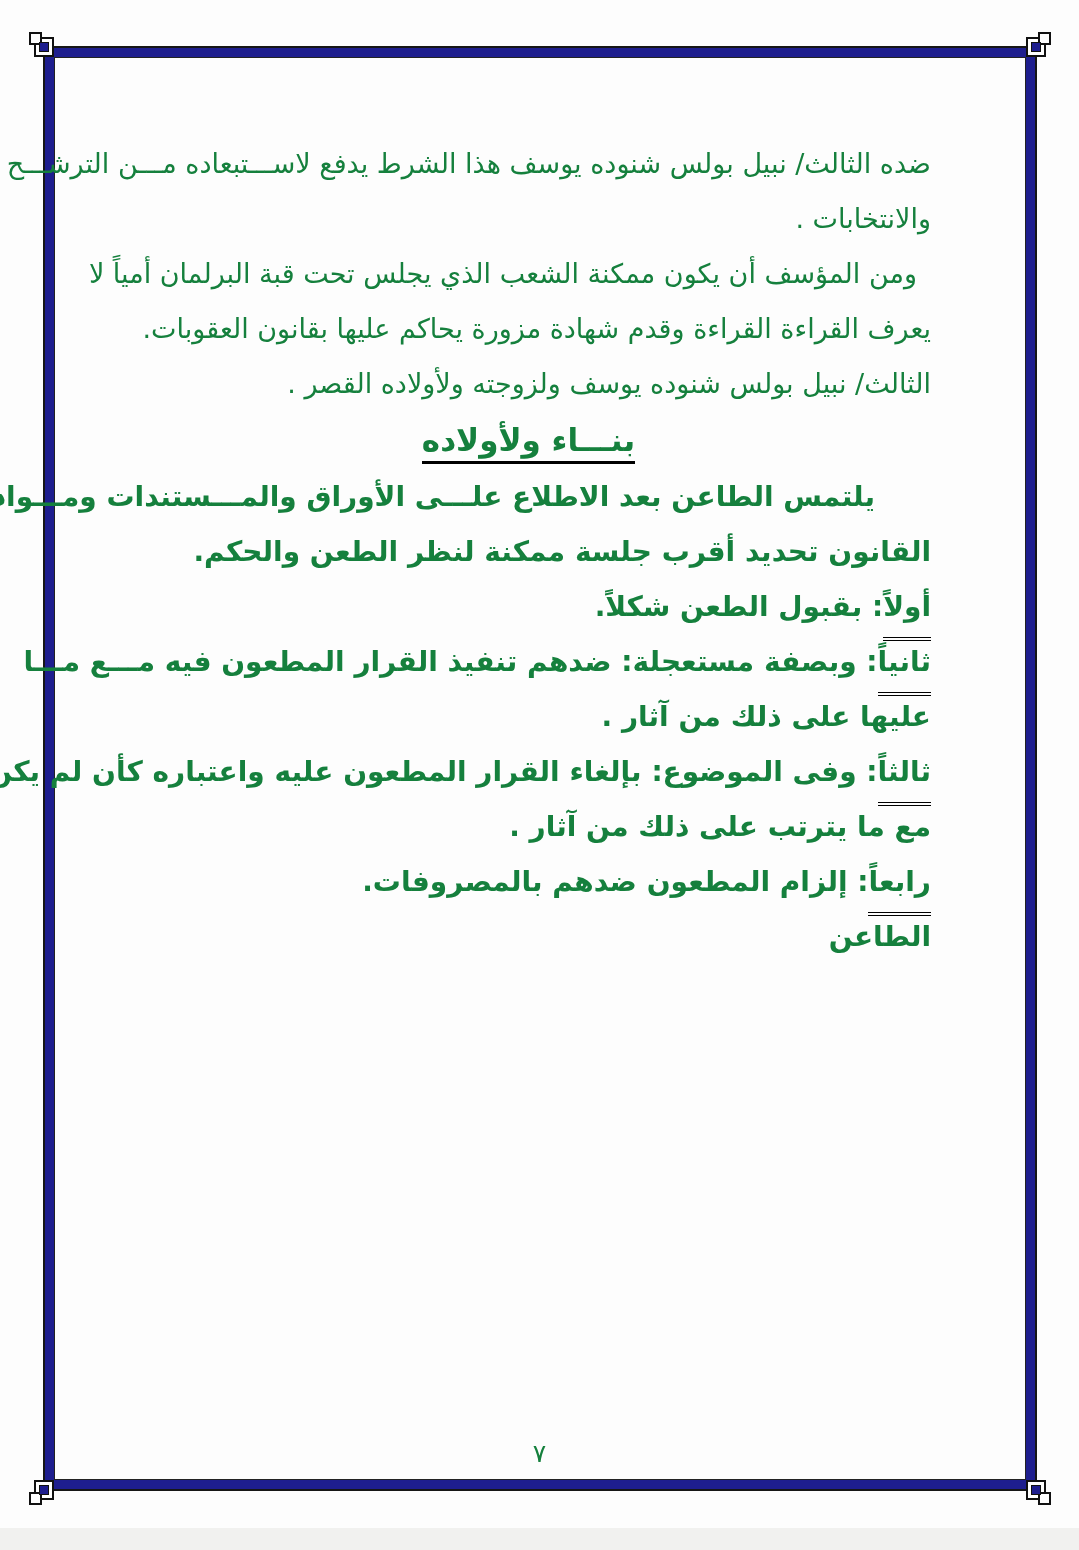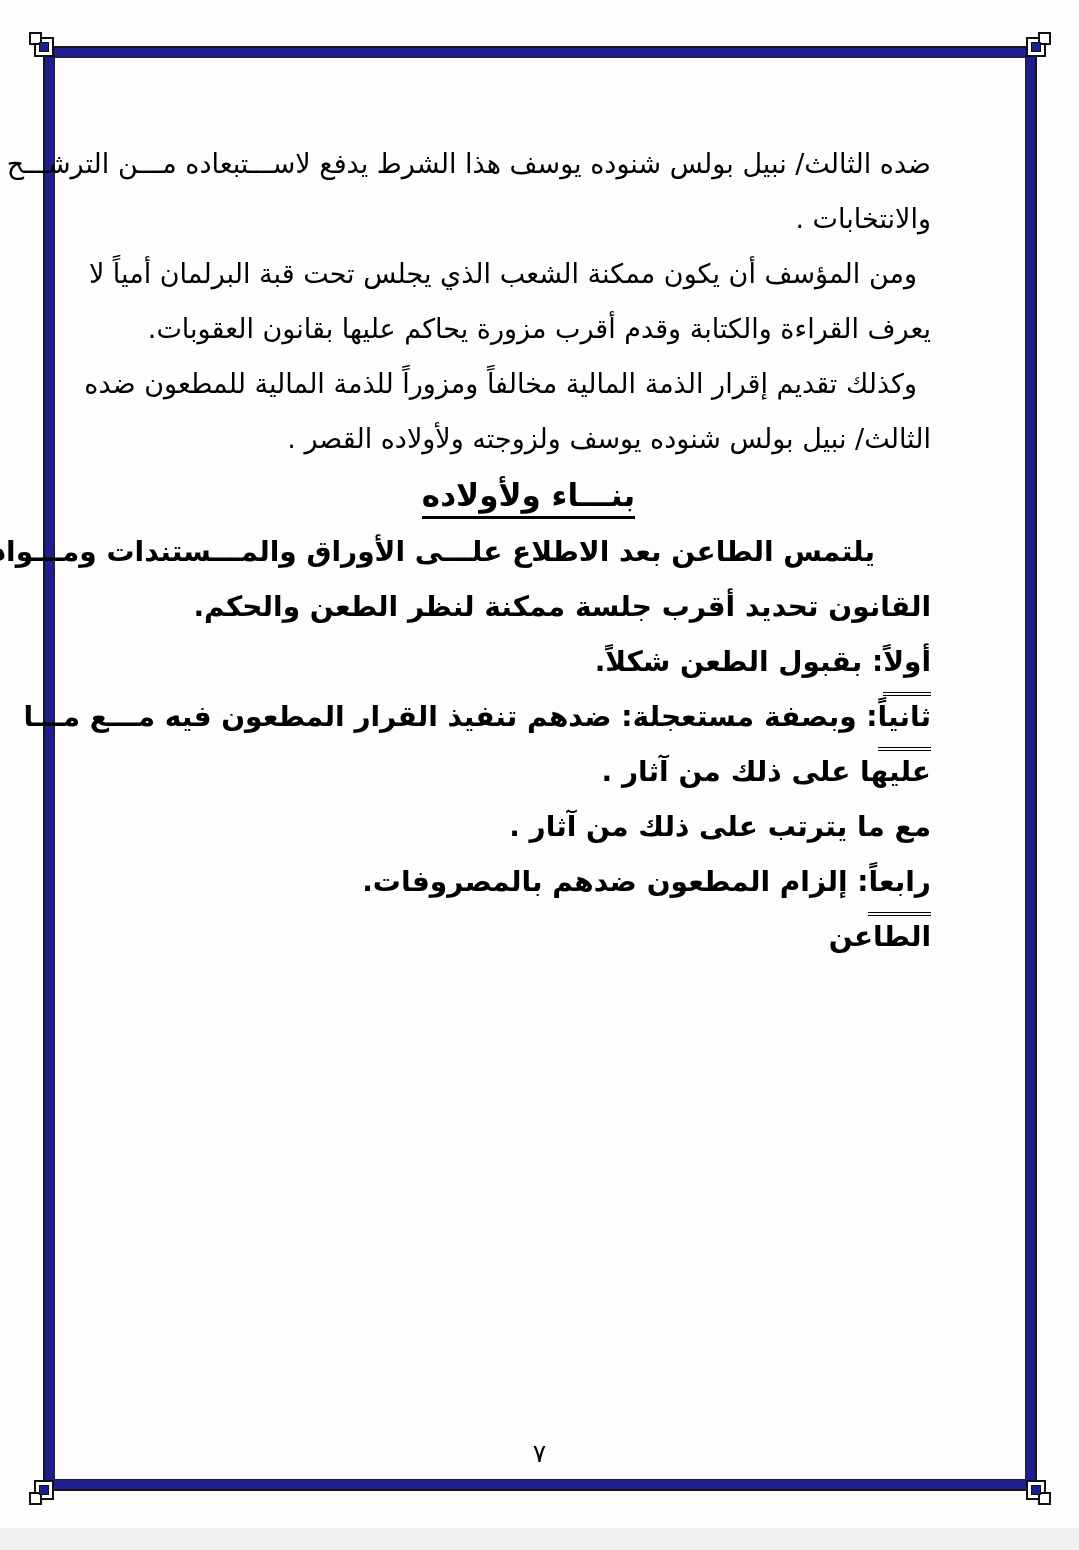--- a/index.html
+++ b/index.html
@@ -2,21 +2,21 @@
 <html lang="ar"><head>
 <meta charset="utf-8">
 <style>
   html,body { margin:0; padding:0; background:#ffffff; }
   .page {
     position:relative;
     width:1079px; height:1550px;
     background:#fdfdfd;
     overflow:hidden;
     font-family:"DejaVu Sans", sans-serif;
-    color:#000000;
+    color:#15803d;
   }
   
   .frame {
     position:absolute;
     left:43px; top:46px; right:42px; bottom:59px;
     border:2px solid #161616;
   }
   .band {
     position:absolute; inset:0;
     border:9px solid #1e1e8e;
@@ -105,35 +105,35 @@
     <div class="corner bl"></div>
     <div class="corner br"></div>
   </div>
 
   <div class="content">
 
     <p class="line">ضده الثالث/ نبيل بولس شنوده يوسف هذا الشرط يدفع لاســـتبعاده مـــن الترشـــح</p>
     <p class="line">والانتخابات .</p>
 
     <p class="line indent-sm">ومن المؤسف أن يكون ممكنة الشعب الذي يجلس تحت قبة البرلمان أمياً لا</p>
-    <p class="line">يعرف القراءة والكتابة وقدم أقرب مزورة يحاكم عليها بقانون العقوبات.</p>
+    <p class="line">يعرف القراءة القراءة وقدم شهادة مزورة يحاكم عليها بقانون العقوبات.</p>
 
-    <p class="line indent-sm">وكذلك تقديم إقرار الذمة المالية مخالفاً ومزوراً للذمة المالية للمطعون ضده</p>
     <p class="line">الثالث/ نبيل بولس شنوده يوسف ولزوجته ولأولاده القصر .</p>
 
     <p class="heading-line"><span class="heading-underline">بنـــاء ولأولاده</span></p>
 
     <p class="line bold indent-md">يلتمس الطاعن بعد الاطلاع علـــى الأوراق والمـــستندات ومـــواد</p>
     <p class="line bold center">القانون تحديد أقرب جلسة ممكنة لنظر الطعن والحكم.</p>
 
     <p class="line bold"><span class="lead">أولاً</span><span>: بقبول الطعن شكلاً.</span></p>
 
     <p class="line bold"><span class="lead">ثانياً</span><span>: وبصفة مستعجلة: ضدهم تنفيذ القرار المطعون فيه مـــع مـــا</span></p>
     <p class="line bold center">عليها على ذلك من آثار .</p>
 
+    <p class="line bold"><span class="lead">ثالثاً</span><span>: وفى الموضوع: بإلغاء القرار المطعون عليه واعتباره كأن لم يكن</span></p>
     <p class="line bold center">مع ما يترتب على ذلك من آثار .</p>
 
     <p class="line bold"><span class="lead">رابعاً</span><span>: إلزام المطعون ضدهم بالمصروفات.</span></p>
 
     <p class="line bold sig-role">الطاعن</p>
 
   </div>
 
   <div class="page-number">٧</div>
 

